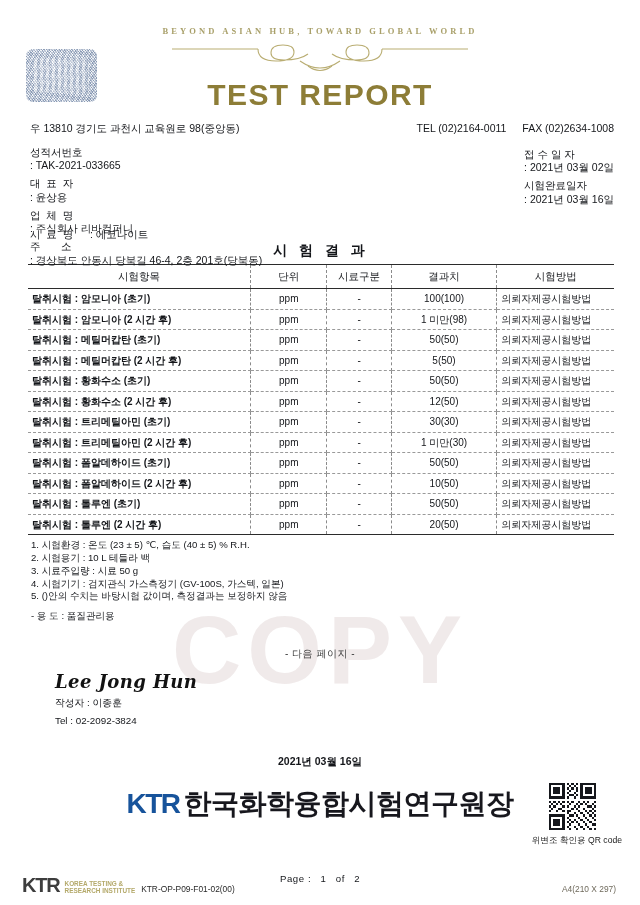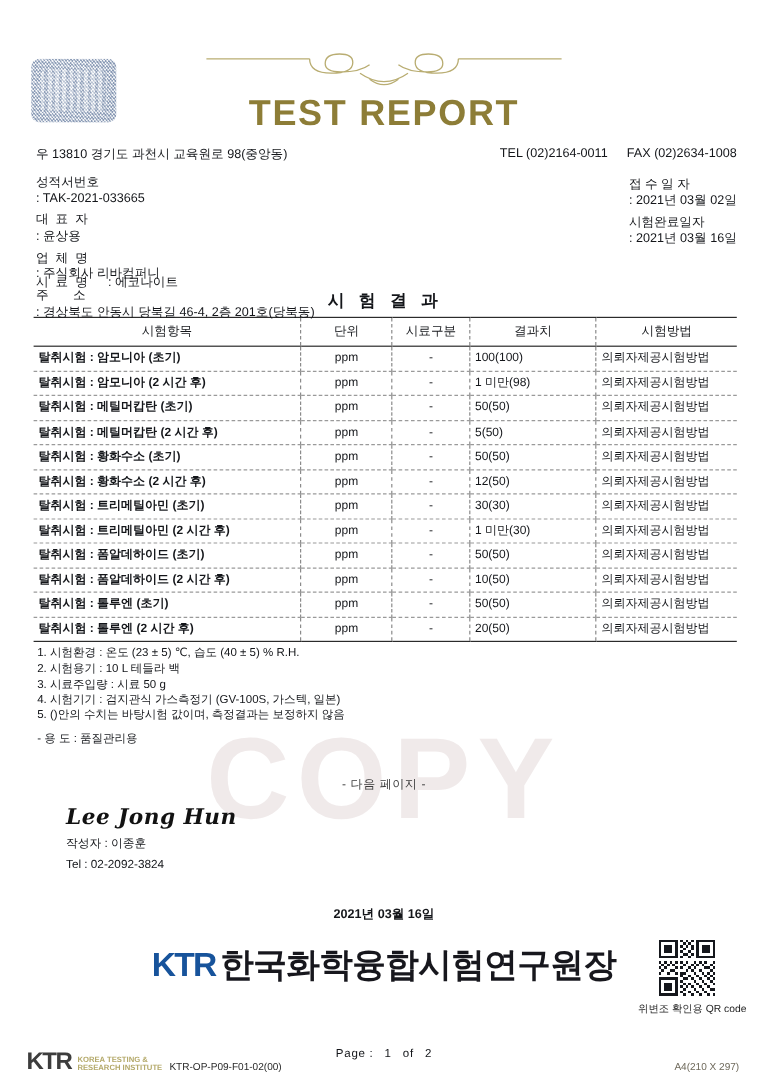--- a/index.html
+++ b/index.html
@@ -82,21 +82,21 @@
   table.tr th:last-child,table.tr td:last-child{border-right:none;}
   table.tr thead th{
     border-top:1.4px solid #2b2b2b;border-bottom:1.4px solid #2b2b2b;
     font-weight:normal;text-align:center;font-size:10.5px;height:19px;
   }
   table.tr tbody td{border-bottom:1px dashed #9a9a9a;}
   table.tr tbody tr:last-child td{border-bottom:1.4px solid #2b2b2b;}
   .c-item{text-align:left;padding-left:6px;font-weight:bold;}
   .c-unit{text-align:center;}
   .c-div{text-align:center;}
-  .c-val{text-align:left;padding-right:6px;}
+  .c-val{text-align:center;padding-right:6px;}
   .c-mtd{text-align:left;padding-left:6px;}
 
   
   .notes{padding:4px 26px 0 31px;font-size:9.6px;line-height:1.34;}
   .notes div{white-space:nowrap;}
   .use{margin-top:7px;}
 
   
   .cont{text-align:center;font-size:10px;color:#3a3a3a;margin-top:24px;letter-spacing:.5px;}
 
@@ -140,20 +140,21 @@
 <body>
 
 <div class="page">
 
   <div class="watermark">COPY</div>
 
   <div class="layer">
 
     <div class="banner">
       <div class="seal"></div>
+      <div class="tagline">BEYOND ASIAN HUB, TOWARD GLOBAL WORLD</div>
       <svg class="orn" viewBox="0 0 300 34">
         <g fill="none" stroke="#b9ad72" stroke-width="1.1">
           <path d="M2 5 H88 M212 5 H298"></path>
           <path d="M88 5 q0 12 18 12 q18 0 18 -9 q0 -7 -11 -7 q-12 0 -12 8 q0 7 13 7 q16 0 24 -6"></path>
           <path d="M212 5 q0 12 -18 12 q-18 0 -18 -9 q0 -7 11 -7 q12 0 12 8 q0 7 -13 7 q-16 0 -24 -6"></path>
           <path d="M130 17 q20 14 40 0"></path>
           <path d="M138 22 q12 9 24 0"></path>
         </g>
       </svg>
       <div class="title">TEST REPORT</div>

